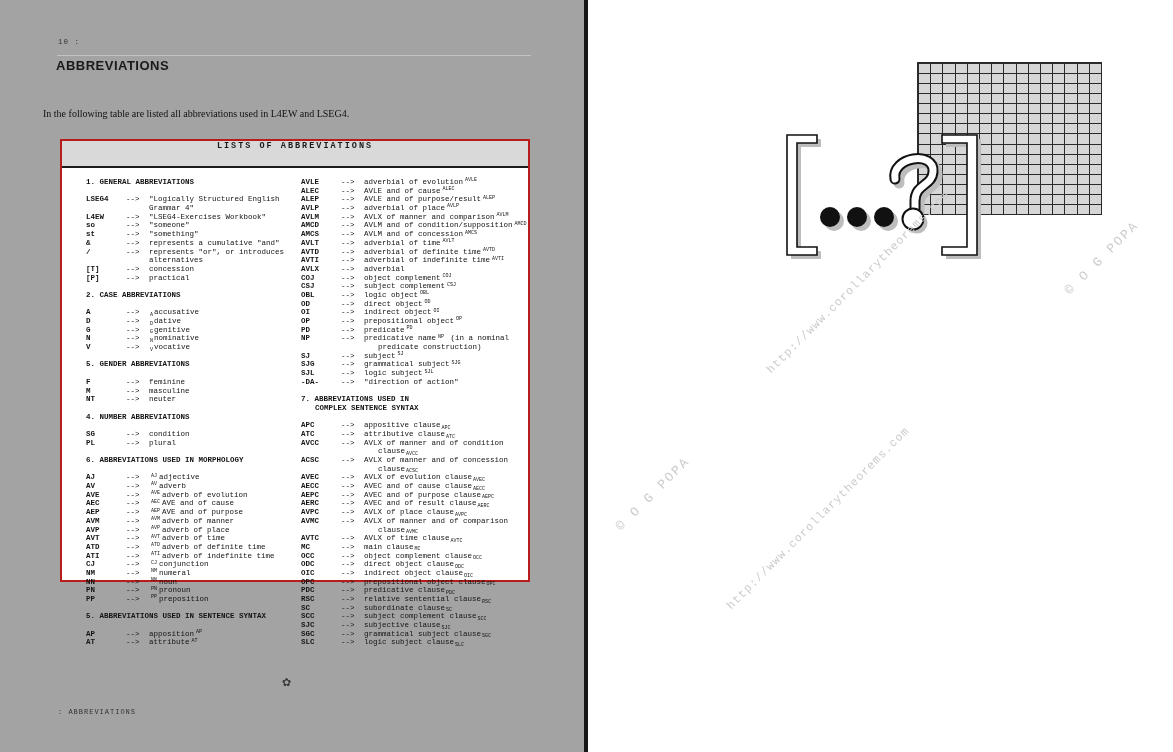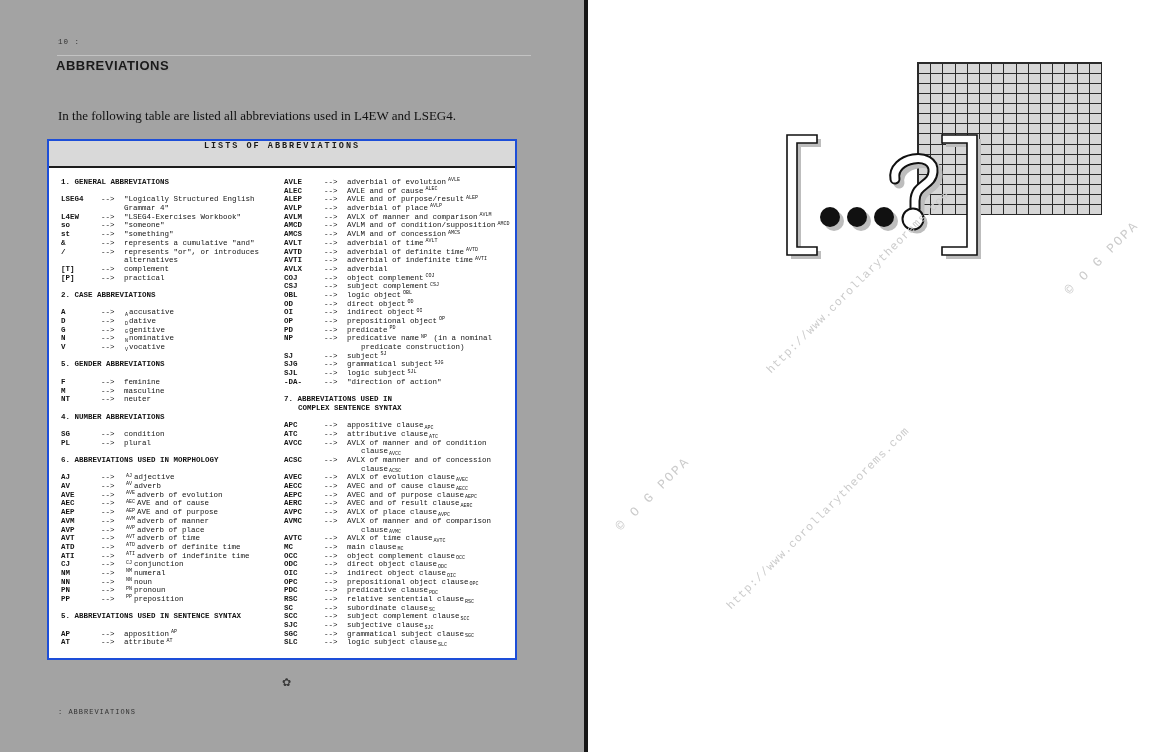--- a/index.html
+++ b/index.html
@@ -7,26 +7,26 @@
           font-family:"Liberation Sans",sans-serif;color:#1a1a1a;}
   .abs{position:absolute;}
   
   #divider{left:584px;top:0;width:4px;height:752px;background:#161616;}
   
   #lpage{left:0;top:0;width:584px;height:752px;background:#a3a3a3;}
   .runhead{left:58px;top:38px;font:7.5px "Liberation Mono",monospace;letter-spacing:1px;color:#333;}
   .toprule{left:57px;top:55px;width:474px;height:1px;background:#c3c3c3;}
   .ltitle{left:56px;top:58px;font-weight:bold;font-size:13px;letter-spacing:.5px;
           text-shadow:1.2px 1.4px 0 #9e9e9e;}
-  .intro{left:58px;top:108px;font-family:"Liberation Serif",serif;font-size:13px;color:#111;}
-  
-  #abbrtable{left:47px;top:139px;width:470px;height:521px;border:2px solid #1d4ed8;background:#fff;box-sizing:border-box;}
+  .intro{left:43px;top:108px;font-family:"Liberation Serif",serif;font-size:10px;color:#111;}
+  
+  #abbrtable{left:60px;top:139px;width:470px;height:443px;border:2px solid #b91c1c;background:#fff;box-sizing:border-box;}
   #abbrhead{height:25px;line-height:25px;background:#d9d9d9;border-bottom:2px solid #1c1c1c;
             text-align:center;font:bold 8.5px "Liberation Mono",monospace;letter-spacing:2px;}
-  #abbrbody{display:flex;padding:10px 0 0 12px;}
+  #abbrbody{display:flex;padding:10px 0 0 24px;}
   .tcol{width:223px;}
   .tcol.right{width:227px;}
   .ln{height:8.7px;line-height:8.7px;font:7.5px "Liberation Mono",monospace;white-space:pre;color:#141414;}
   .hd{font-weight:bold;}
   .hd.h2{margin-left:14px;text-align:center;}
   .cd{display:inline-block;width:40px;font-weight:bold;}
   .ar{display:inline-block;width:23px;}
   .df.c1{margin-left:63px;}
   .df.c2{margin-left:77px;}
   .sm{font-size:5px;line-height:0;}
@@ -70,21 +70,21 @@
             <div class="ln"><span class="hd">1. GENERAL ABBREVIATIONS</span></div>
             <div class="ln"></div>
             <div class="ln"><span class="cd">LSEG4</span><span class="ar">--&gt;</span><span class="df">"Logically Structured English</span></div>
             <div class="ln"><span class="df c1">Grammar 4"</span></div>
             <div class="ln"><span class="cd">L4EW</span><span class="ar">--&gt;</span><span class="df">"LSEG4-Exercises Workbook"</span></div>
             <div class="ln"><span class="cd">so</span><span class="ar">--&gt;</span><span class="df">"someone"</span></div>
             <div class="ln"><span class="cd">st</span><span class="ar">--&gt;</span><span class="df">"something"</span></div>
             <div class="ln"><span class="cd">&amp;</span><span class="ar">--&gt;</span><span class="df">represents a cumulative "and"</span></div>
             <div class="ln"><span class="cd">/</span><span class="ar">--&gt;</span><span class="df">represents "or", or introduces</span></div>
             <div class="ln"><span class="df c1">alternatives</span></div>
-            <div class="ln"><span class="cd">[T]</span><span class="ar">--&gt;</span><span class="df">complement</span></div>
+            <div class="ln"><span class="cd">[T]</span><span class="ar">--&gt;</span><span class="df">concession</span></div>
             <div class="ln"><span class="cd">[P]</span><span class="ar">--&gt;</span><span class="df">practical</span></div>
             <div class="ln"></div>
             <div class="ln"><span class="hd">2. CASE ABBREVIATIONS</span></div>
             <div class="ln"></div>
             <div class="ln"><span class="cd">A</span><span class="ar">--&gt;</span><span class="df"><span class="sm dn">A</span>accusative</span></div>
             <div class="ln"><span class="cd">D</span><span class="ar">--&gt;</span><span class="df"><span class="sm dn">D</span>dative</span></div>
             <div class="ln"><span class="cd">G</span><span class="ar">--&gt;</span><span class="df"><span class="sm dn">G</span>genitive</span></div>
             <div class="ln"><span class="cd">N</span><span class="ar">--&gt;</span><span class="df"><span class="sm dn">N</span>nominative</span></div>
             <div class="ln"><span class="cd">V</span><span class="ar">--&gt;</span><span class="df"><span class="sm dn">V</span>vocative</span></div>
             <div class="ln"></div>

